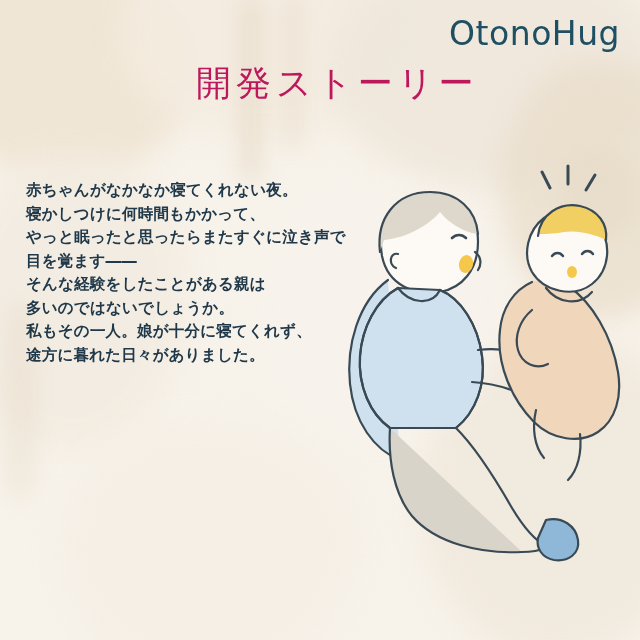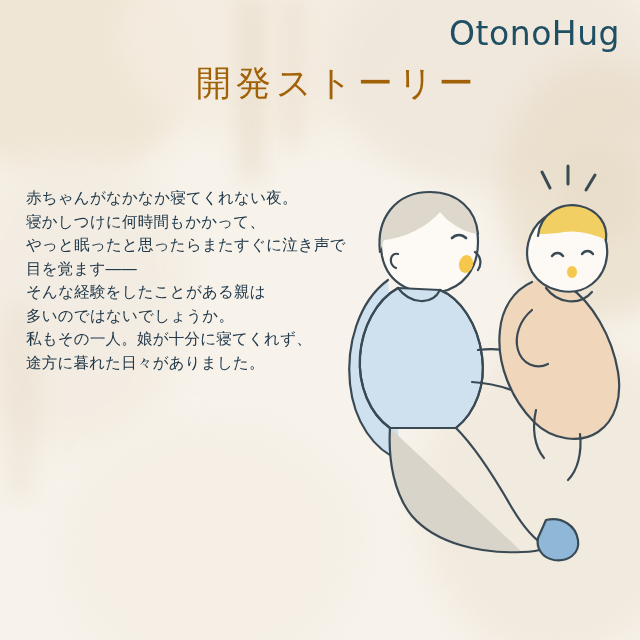--- a/index.html
+++ b/index.html
@@ -63,38 +63,38 @@
     font-weight: 400;
   }
 
   
   .heading {
     position: absolute;
     left: 196px;
     top: 60px;
     font-size: 35px;
     letter-spacing: 5px;
-    color: #a16207;
+    color: #be185d;
     font-family: "DejaVu Sans", sans-serif;
   }
 
   
   .body-copy {
     position: absolute;
     left: 26px;
     top: 128px;
     width: 430px;
     color: #20394a;
     font-size: 15.5px;
     line-height: 23.5px;
     font-family: "DejaVu Sans", sans-serif;
     letter-spacing: .2px;
     white-space: pre-wrap;
   }
-  .para { margin: 12px 0 18px 0; white-space: pre-wrap; }
+  .para { margin: 4px 0 18px 0; white-space: pre-wrap; font-weight: bold; }
   .para:last-child { margin-bottom: 0; }
 
   
   .illus {
     position: absolute;
     right: 4px;
     top: 160px;
     width: 300px;
     height: 420px;
   }

